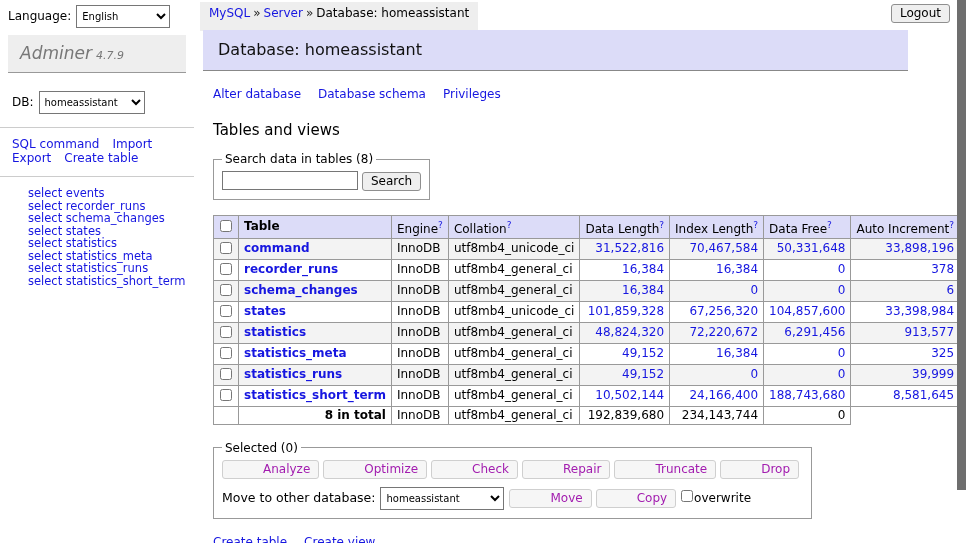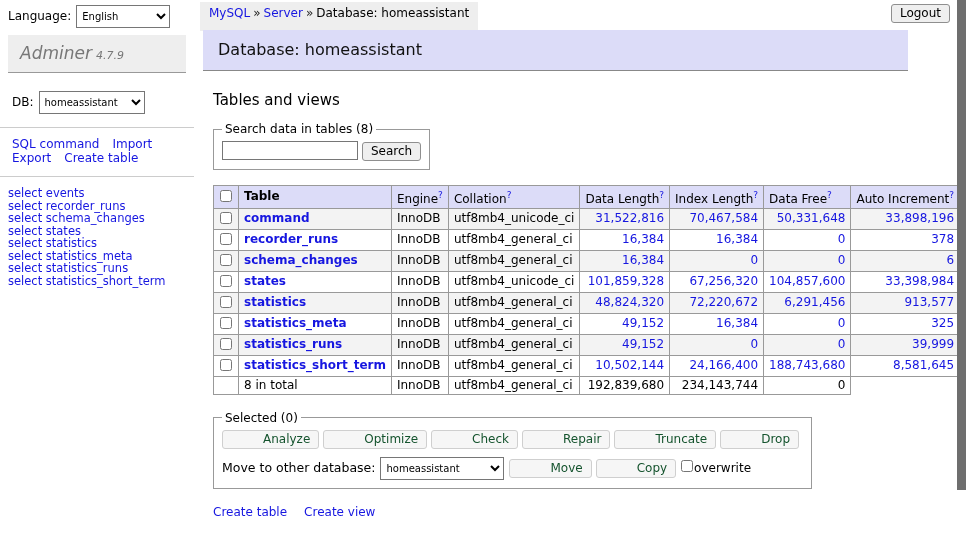--- a/index.html
+++ b/index.html
@@ -25,36 +25,36 @@
     padding:4px 9px 11px; white-space:nowrap;
   }
   .breadcrumb .sep { color:#222; margin:0 3px; }
   .logout-wrap { position:absolute; top:4px; right:16px; }
 
   button {
     font-family:"DejaVu Sans", sans-serif; font-size:12px;
     background:#efefef; border:1px solid #8f8f8f; border-radius:3px;
     padding:1px 8px 2px; color:#000; line-height:14px;
   }
-  button:disabled { color:#14532d; border-color:#cfcfcf; background:#f6f6f6;padding-left:40px; }
+  button:disabled { color:#a21caf; border-color:#cfcfcf; background:#f6f6f6;padding-left:40px; }
 
   
   .sidebar { position:absolute; left:0; top:27px; width:194px; }
   .brand {
     margin:8px; background:#eeeeee; border-bottom:1px solid #999;
     padding:8px 12px 9px; font-weight:normal; font-style:italic;
     font-size:17px; color:#777;
   }
   .brand .version { font-size:11px; margin-left:4px; }
   .db-form { padding:10px 12px 13px; border-bottom:1px solid #ccc; }
   .db-form label { margin-right:5px; }
   .db-form select { width:102px; }
   .menu-actions { padding:9px 12px 11px; border-bottom:1px solid #ccc; line-height:14px; }
   .menu-actions a { margin-right:13px; white-space:nowrap; }
-  .tables-list { padding:10px 8px; }
+  .tables-list { padding:10px 28px; }
   .tables-list a { display:block; font-size:11.5px; line-height:12.5px; white-space:nowrap; }
 
   
   .main { position:absolute; left:203px; top:30px; width:705px; }
   h2.page-title {
     margin:0; background:#dcdcf8; border-bottom:1px solid #888;
     font-size:16px; font-weight:normal; padding:10px 15px 11px; color:#111;
   }
   .content { padding-left:10px; }
   .links-row { margin:16px 0 0; }
@@ -82,21 +82,21 @@
   th.col-table { font-weight:bold; text-align:left; }
   tr.odd td { background:#f3f3f3; }
   td.chk, th.chk { text-align:center; width:14px; }
   td.name { width:118px; } td.name a { font-weight:bold; }
   td.eng, th.eng { width:42px; }
   td.coll, th.coll { width:92px; }
   .w-dlen { width:66px; } .w-ilen { width:68px; } .w-free { width:58px; }
   .w-auto { width:72px; } .w-rows { width:56px; }
   td.num { text-align:right; }
   tr.total td { background:#fff; }
-  td.bold { font-weight:normal; }
+  td.bold { font-weight:bold;text-align:right; }
   input[type=checkbox] { width:12px; height:12px; margin:1px; }
 
   
   .selected-fieldset { margin-top:16px; min-width:385px; }
   .btn-row button { margin-right:4px; }
   .move-row { margin-top:8px; }
   .move-row label.lbl { margin-right:5px; font-size:12.5px; }
   .move-row select { width:120px; margin-right:5px; }
   .move-row button { margin-right:4px; }
   .ow-label { font-size:12px; }
@@ -141,20 +141,23 @@
     <a>select statistics_meta</a>
     <a>select statistics_runs</a>
     <a>select statistics_short_term</a>
   </div>
 </div>
 
 <div class="main">
   <h2 class="page-title">Database: homeassistant</h2>
 
   <div class="content">
+    <div class="links-row">
+      <a>Alter database</a><a>Database schema</a><a>Privileges</a>
+    </div>
 
     <h3>Tables and views</h3>
 
     <fieldset class="search-fieldset">
       <legend>Search data in tables (8)</legend>
       <input type="text" value="" style=""><button>Search</button>
     </fieldset>
 
     <table>
       <thead>

